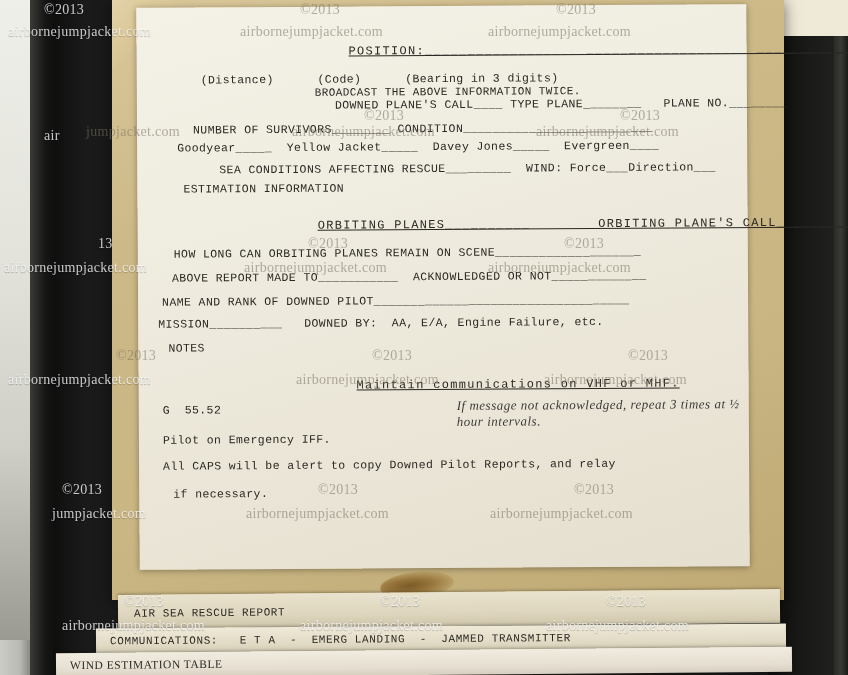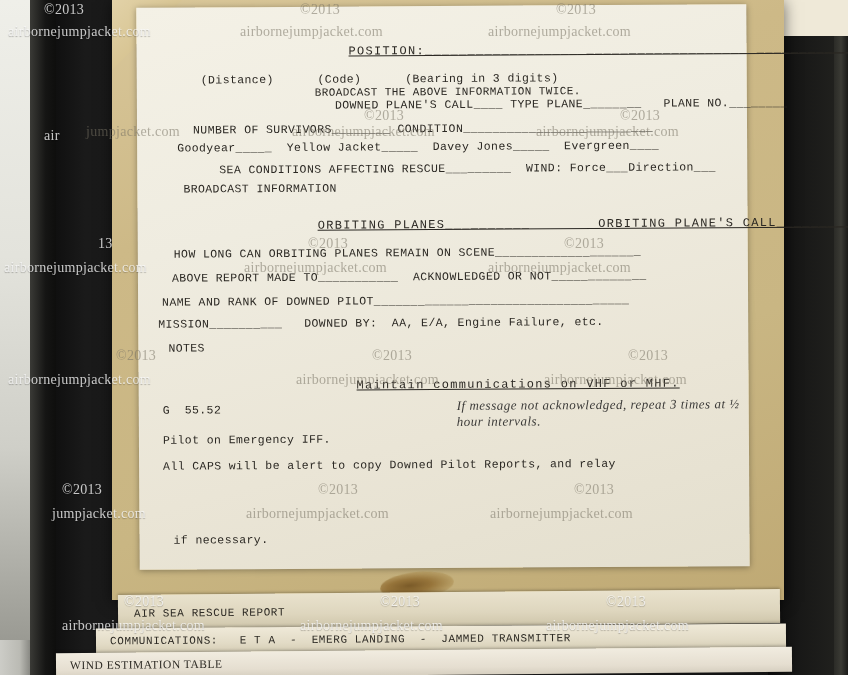--- a/index.html
+++ b/index.html
@@ -97,38 +97,38 @@
 
       <div class="t title" style="left:212px;top:38px;">POSITION:_______________________________________________________</div>
 
       <div class="t" style="left:64px;top:66px;">(Distance)      (Code)      (Bearing in 3 digits)</div>
       <div class="t" style="left:178px;top:80px;font-size:11px;">BROADCAST THE ABOVE INFORMATION TWICE.</div>
       <div class="t" style="left:198px;top:92px;">DOWNED PLANE'S CALL____ TYPE PLANE________   PLANE NO.________</div>
 
       <div class="t" style="left:56px;top:116px;">NUMBER OF SURVIVORS________ CONDITION__________________________</div>
       <div class="t" style="left:40px;top:134px;">Goodyear_____  Yellow Jacket_____  Davey Jones_____  Evergreen____</div>
       <div class="t" style="left:82px;top:156px;">SEA CONDITIONS AFFECTING RESCUE_________  WIND: Force___Direction___</div>
-      <div class="t" style="left:46px;top:175px;">BROADCAST INFORMATION</div>
+      <div class="t" style="left:46px;top:175px;">ESTIMATION INFORMATION</div>
 
       <div class="t title" style="left:180px;top:212px;">ORBITING PLANES__________        ORBITING PLANE'S CALL___________</div>
 
       <div class="t" style="left:36px;top:240px;">HOW LONG CAN ORBITING PLANES REMAIN ON SCENE____________________</div>
       <div class="t" style="left:34px;top:264px;">ABOVE REPORT MADE TO___________  ACKNOWLEDGED OR NOT_____________</div>
       <div class="t" style="left:24px;top:288px;">NAME AND RANK OF DOWNED PILOT___________________________________</div>
       <div class="t" style="left:20px;top:310px;">MISSION__________   DOWNED BY:  AA, E/A, Engine Failure, etc.</div>
       <div class="t" style="left:30px;top:334px;">NOTES</div>
 
       <div class="t title" style="left:218px;top:372px;">Maintain communications on VHF or MHF.</div>
 
       <div class="t" style="left:24px;top:396px;">G  55.52</div>
       <div class="hand" style="position:absolute;left:318px;top:392px;">If message not acknowledged, repeat 3 times at ½ hour intervals.</div>
 
       <div class="t" style="left:24px;top:426px;">Pilot on Emergency IFF.</div>
       <div class="t" style="left:24px;top:452px;">All CAPS will be alert to copy Downed Pilot Reports, and relay</div>
-      <div class="t" style="left:34px;top:480px;margin-top:46px;">if necessary.</div>
+      <div class="t" style="left:34px;top:480px;">if necessary.</div>
       <div class="t" style="left:58px;top:492px;"></div>
     </div>
   </div>
 
   <div class="stain"></div>
 
   <div class="doc2">
     <div class="doc-t" style="left:16px;top:13px;">AIR SEA RESCUE REPORT</div>
   </div>
   <div class="doc3">

